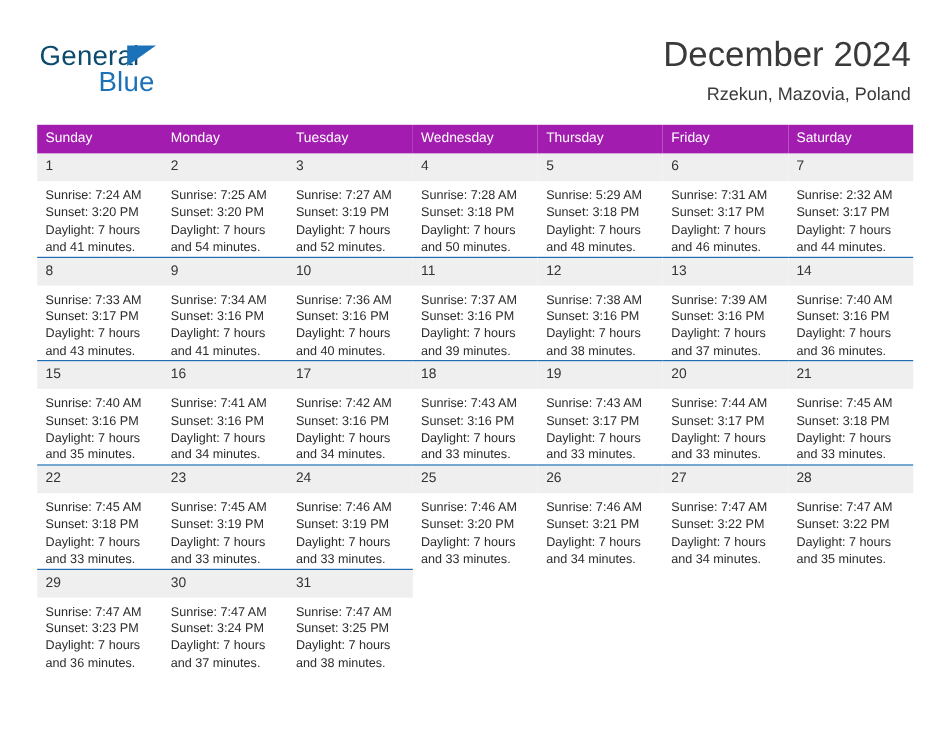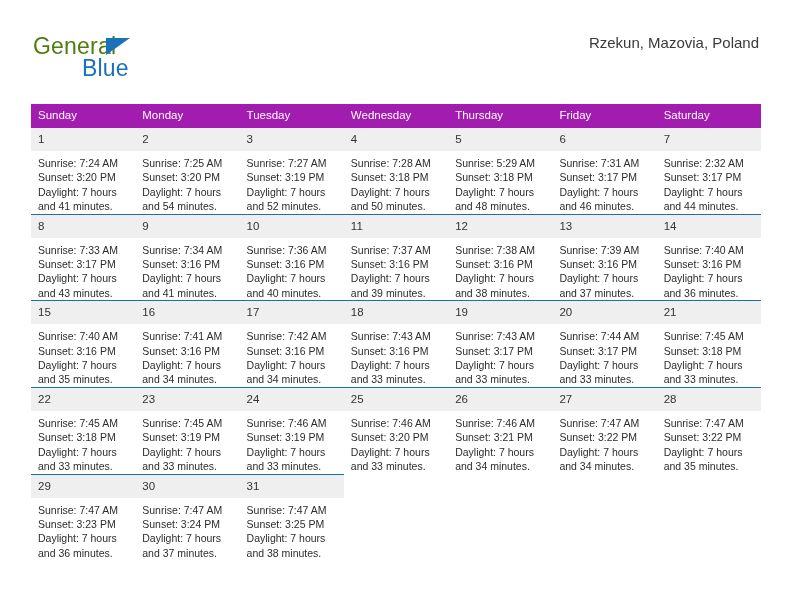--- a/index.html
+++ b/index.html
@@ -37,21 +37,21 @@
     top: 34px;
     width: 240px;
     height: 50px;
   }
   .brand-general {
     position: absolute;
     left: 0;
     top: 0;
     font-size: 23px;
     letter-spacing: 0.2px;
-    color: #4d7c0f;
+    color: #0c4a6e;
     font-family: "Liberation Sans", sans-serif;
     line-height: 25px;
   }
   .brand-triangle {
     position: absolute;
     left: 73px;
     top: 4px;
     width: 0;
     height: 0;
     border-left: 24px solid #1c72b8;
@@ -154,20 +154,21 @@
 
   <div class="header">
 
     <div class="brand">
       <span class="brand-general">General</span>
       <span class="brand-triangle"></span>
       <span class="brand-blue">Blue</span>
     </div>
 
     <div class="title-block">
+      <h1 class="cal-title">December 2024</h1>
       <div class="cal-subtitle">Rzekun, Mazovia, Poland</div>
     </div>
 
   </div>
 
   <table class="calendar">
     <colgroup>
       <col>
         <col>
         <col>

